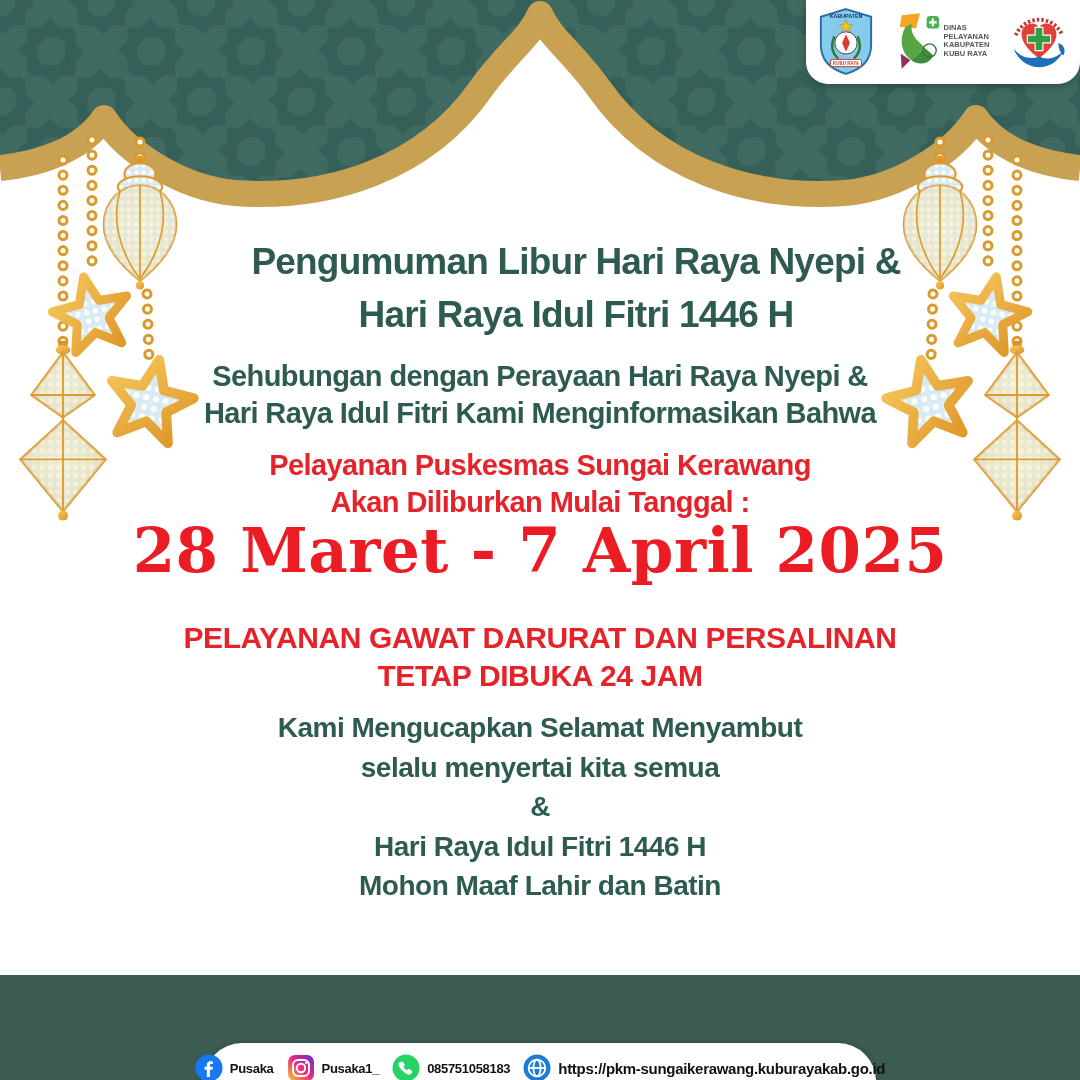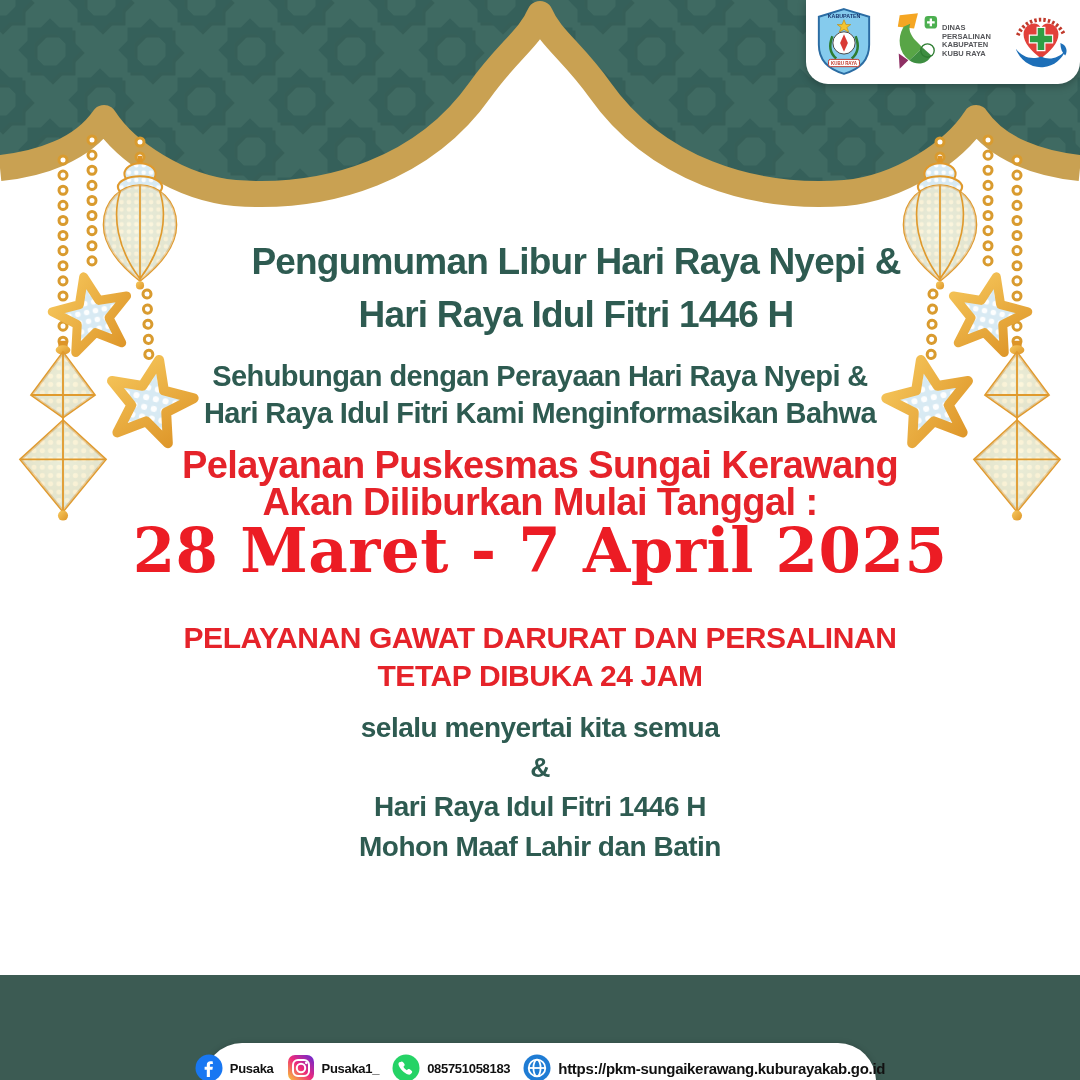--- a/index.html
+++ b/index.html
@@ -17,21 +17,21 @@
   }
   .dinas-wrap{display:flex;align-items:center;gap:3px;}
   .dinas-text{display:flex;flex-direction:column;line-height:8.5px;}
   .dinas-text span{font-size:7.5px;font-weight:bold;color:#55565A;letter-spacing:0;white-space:nowrap;}
   
   .txt{position:absolute;left:0;width:100%;text-align:center;font-weight:bold;}
   .teal{color:#2E5B51;}
   .red{color:#E5232A;}
   .title{top:235px;font-size:37px;line-height:53px;letter-spacing:-0.8px;margin-left:36px;}
   .intro{top:358px;font-size:29px;line-height:37px;letter-spacing:-0.6px;}
-  .closure{top:447px;font-size:38px;line-height:37px;letter-spacing:-0.6px;}
+  .closure{top:447px;font-size:29px;line-height:37px;letter-spacing:-0.6px;}
   .date-range{top:515px;font-size:61px;font-family:"DejaVu Serif", serif;font-weight:bold;color:#EC1C24;letter-spacing:0.5px;}
   .emergency{top:606px;font-size:30px;line-height:38px;letter-spacing:-0.4px;margin-top:13px;}
   .greeting{top:708px;font-size:28px;line-height:39.5px;letter-spacing:-0.5px;}
   
   .bottom-band{position:absolute;left:0;top:975px;width:1080px;height:105px;background:#3C5B53;}
   .footer-pill{
     position:absolute;left:50%;transform:translateX(-50%);top:1043px;width:672px;height:84px;
     background:#ffffff;border-radius:38px;box-shadow:0 1px 6px rgba(0,0,0,.25);
     display:flex;align-items:flex-start;justify-content:center;gap:13px;padding:11px 20px 0 20px;box-sizing:border-box;
   }
@@ -159,21 +159,21 @@
         <path d="M7,3 L26,1 L22,17 L5,15 Z" fill="#F5A623"></path>
         <path d="M11,15 C4,27 6,42 17,50 L31,37 L22,28 C18,22 16,18 18,12 Z" fill="#58A546"></path>
         <path d="M31,37 L17,50 C25,56 36,54 40,45 Z" fill="#3E8E41"></path>
         <path d="M6,43 L16,50 L7,59 Z" fill="#8E2F63"></path>
         <rect x="33" y="4" width="13" height="13" rx="3.5" fill="#4CAF50"></rect>
         <path d="M39.5,6.5 V14.5 M35.5,10.5 H43.5" stroke="#FFFFFF" stroke-width="2.4"></path>
         <circle cx="36" cy="40" r="7" fill="none" stroke="#2E7D32" stroke-width="1.4"></circle>
       </svg>
       <div class="dinas-text">
         <span>DINAS</span>
-        <span>PERSALINAN</span>
+        <span>PELAYANAN</span>
         <span>KABUPATEN</span>
         <span>KUBU RAYA</span>
       </div>
     </div>
 
     <svg width="62" height="62" viewBox="0 0 64 64">
       <circle cx="32" cy="32" r="30" fill="#FFFFFF"></circle>
       <path d="M8,26 A26,26 0 0 1 56,26" fill="none" stroke="#C0392B" stroke-width="4" stroke-dasharray="2.5 2.2"></path>
       <path d="M32,50 C22,42 14,34 14,25 C14,18 20,14 25,14 C28,14 31,16 32,19 C33,16 36,14 39,14 C44,14 50,18 50,25 C50,34 42,42 32,50 Z" fill="#E2403A"></path>
       <path d="M28,18 H36 V26 H44 V34 H36 V42 H28 V34 H20 V26 H28 Z" fill="#2F9E44" stroke="#FFFFFF" stroke-width="1.2"></path>
@@ -198,20 +198,21 @@
   </div>
 
   <div class="txt date-range">28 Maret - 7 April 2025</div>
 
   <div class="txt emergency red">
     <div>PELAYANAN GAWAT DARURAT DAN PERSALINAN</div>
     <div>TETAP DIBUKA 24 JAM</div>
   </div>
 
   <div class="txt greeting teal">
+    <div>Kami Mengucapkan Selamat Menyambut</div>
     <div>selalu menyertai kita semua</div>
     <div>&amp;</div>
     <div>Hari Raya Idul Fitri 1446 H</div>
     <div>Mohon Maaf Lahir dan Batin</div>
   </div>
 
   <div class="bottom-band"></div>
 
   <div class="footer-pill">
     <div class="contact">

